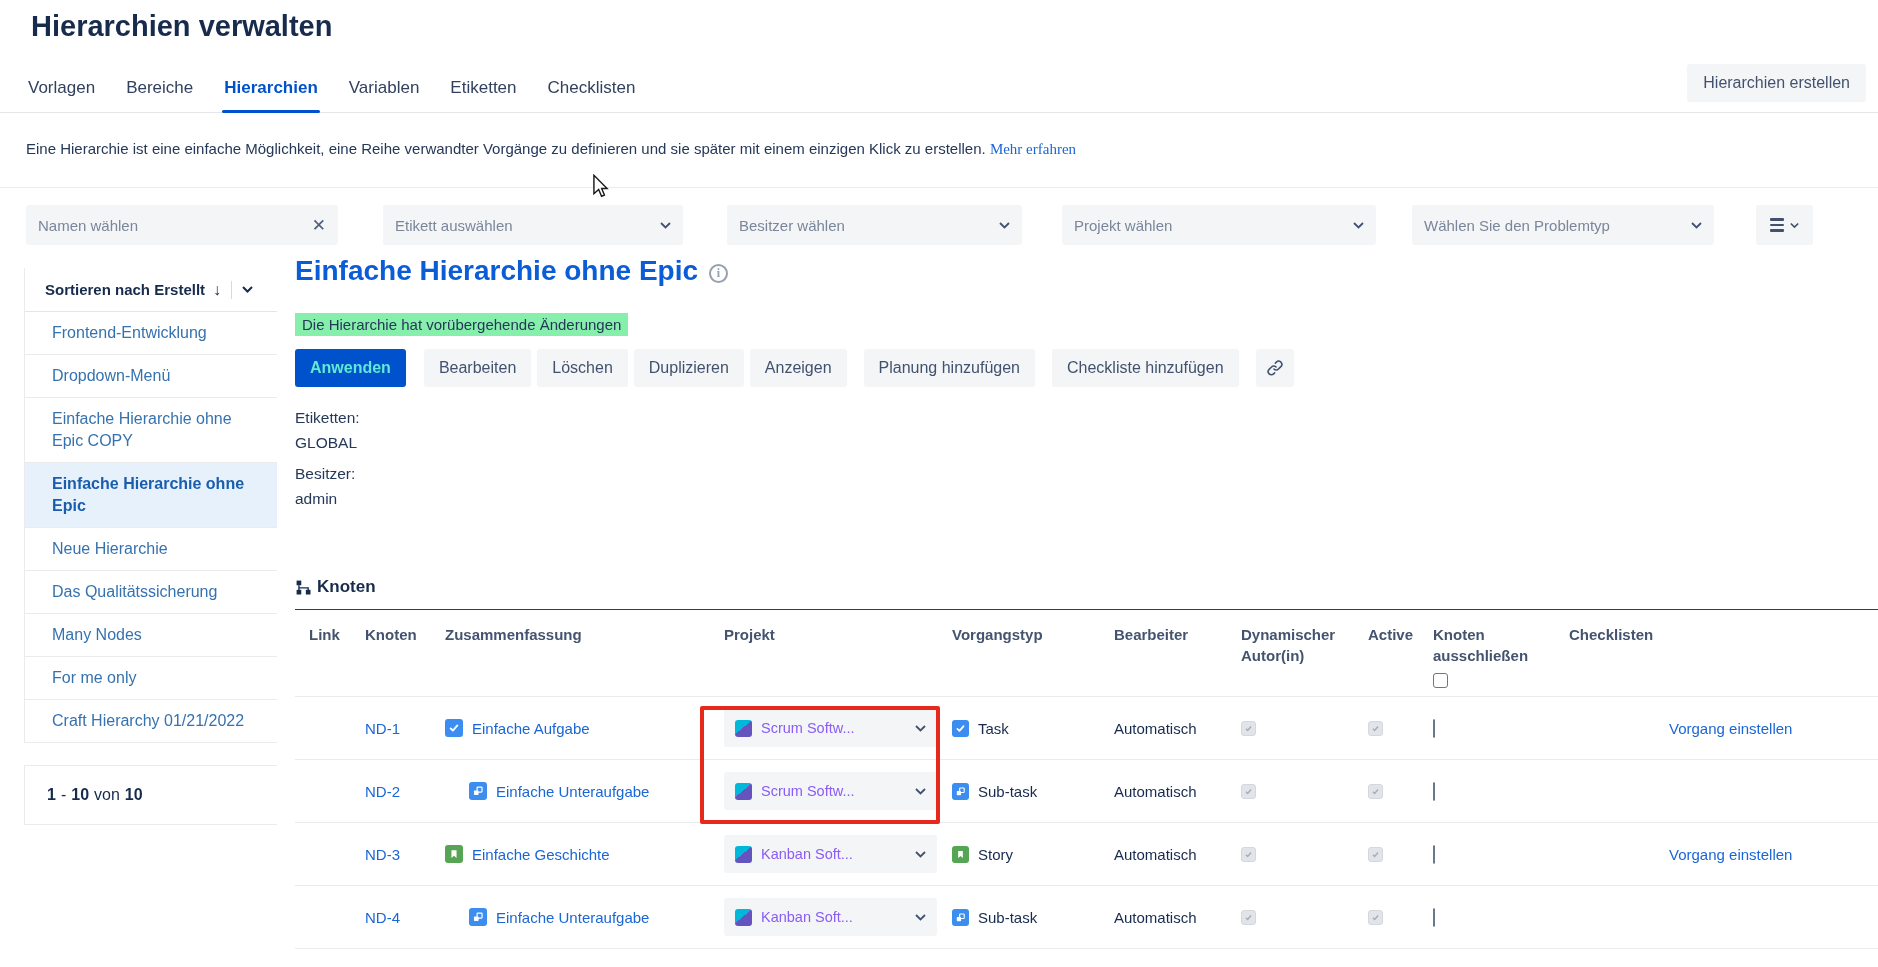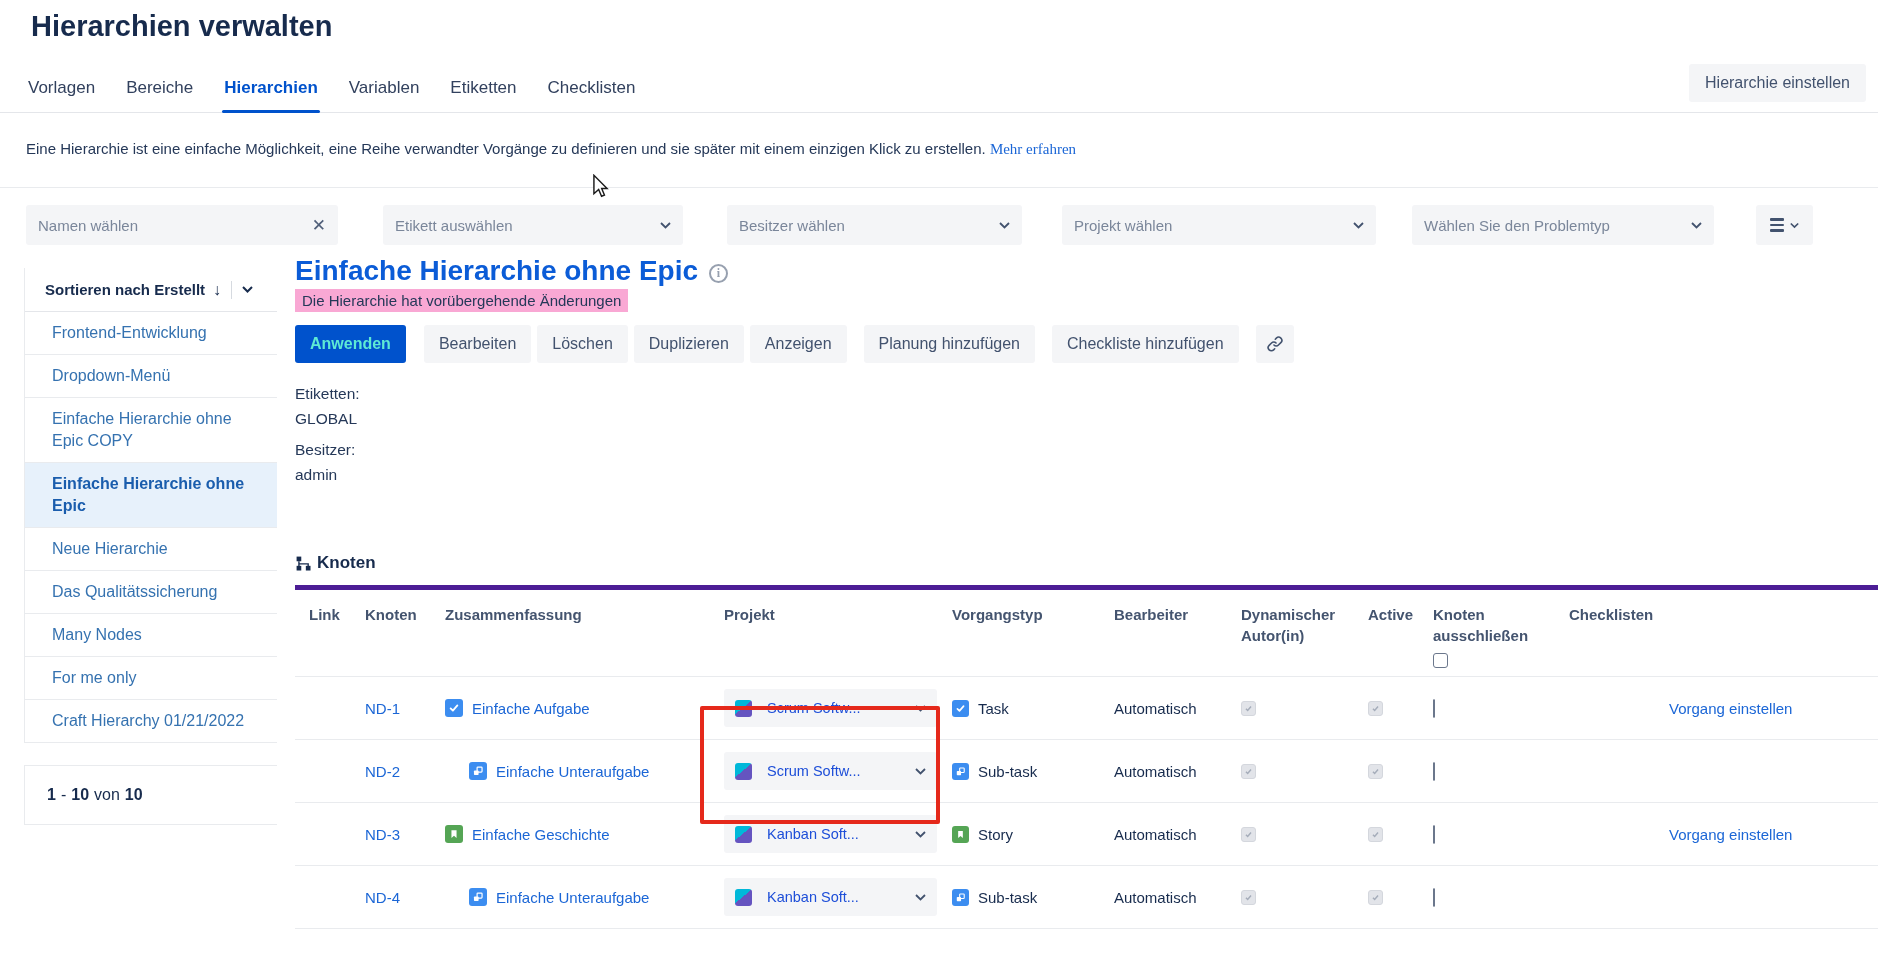--- a/index.html
+++ b/index.html
@@ -56,49 +56,49 @@
                    border-left:1px solid #E9EBEE; height:60px; display:flex; align-items:center; gap:5px;
                    padding-left:22px; font-size:16px; color:#172B4D; }
   .sb-pagination b { font-weight:700; }
 
   
   .main { position:absolute; left:295px; top:255px; right:0; }
   .detail-title { display:flex; align-items:center; gap:11px; font-size:28px; font-weight:700; color:#0B5CD7; }
   .info-icon { width:19px; height:19px; border-radius:50%; border:2px solid #97A0AF; color:#97A0AF;
                font-size:12px; font-weight:700; display:flex; align-items:center; justify-content:center;
                font-family:"Liberation Serif", serif; margin-top:4px; }
-  .notice { display:inline-block; margin-top:2px; background:#f9a8d4; padding:3px 7px; font-size:15px; color:#253858; }
+  .notice { display:inline-block; margin-top:26px; background:#86efac; padding:3px 7px; font-size:15px; color:#253858; }
   .actions { display:flex; gap:6px; margin-top:13px; }
   .btn { height:38px; border:none; border-radius:3px; background:#F4F5F7; color:#42526E; font-size:16px;
          padding:0 15px; font-family:inherit; cursor:pointer; }
   .btn-primary { background:#0052CC; color:#5eead4; font-weight:700; margin-right:12px; }
   .btn-gap { margin-left:11px; }
   .btn-icon { width:38px; display:flex; align-items:center; justify-content:center; padding:0; }
   .meta { margin-top:18px; font-size:15.5px; line-height:25px; color:#253858; }
   .meta .pair { margin-bottom:6px; }
 
   
   .nodes-header { margin-top:66px; display:flex; align-items:center; gap:5px; font-size:17px; font-weight:700; }
-  .nodes-table { margin-top:12px; border-top:5px solid #4c1d95; }
+  .nodes-table { margin-top:12px; border-top:1px solid #4c1d95; }
   .tgrid { display:grid; grid-template-columns:56px 80px 279px 228px 162px 127px 127px 65px 136px 1fr;
            padding-left:14px; align-items:center; }
   .thead { padding-top:14px; padding-bottom:8px; border-bottom:1px solid #E9EBEE; align-items:start; }
   .th { font-size:15px; font-weight:700; color:#44546F; line-height:21px; }
   .th-stack { display:flex; flex-direction:column; gap:7px; }
   .trow { height:63px; border-bottom:1px solid #E9EBEE; font-size:15px; }
   .key-link, .sum-link, .cl-link { color:#1B66D6; text-decoration:none; font-size:15px; }
   .summary { display:flex; align-items:center; gap:9px; }
   .summary.indent { margin-left:24px; }
   .type-icon { width:18px; height:18px; border-radius:3px; flex:none; display:flex; align-items:center; justify-content:center; }
   .type-icon.sm { width:17px; height:17px; }
   .icon-task { background:#3C8DF0; }
   .icon-subtask { background:#3C8DF0; }
   .icon-story { background:#55A555; }
   .proj-dd { width:213px; height:38px; background:#F4F5F7; border-radius:3px; display:flex; align-items:center;
-             gap:15px; padding:0 11px; font-size:14.5px; color:#1d4ed8; cursor:pointer; }
+             gap:9px; padding:0 11px; font-size:14.5px; color:#8b5cf6; cursor:pointer; }
   .proj-avatar { width:17px; height:17px; border-radius:3px; flex:none;
                  background:linear-gradient(140deg,#00B8D9 46%,#6554C0 46%); }
   .proj-dd .chev { margin-left:auto; }
   .issuetype { display:flex; align-items:center; gap:9px; color:#172B4D; }
   .checkbox { width:15px; height:15px; border-radius:3px; }
   .cb-disabled { background:#E2E4E9; border:1px solid #D4D7DD; display:flex; align-items:center; justify-content:center; }
   .cb-empty { background:#fff; border:1.6px solid #6B778C; }
   .cell-cl { padding-left:100px; }
 
   .red-box { position:absolute; left:700px; top:706px; width:240px; height:118px;
@@ -113,21 +113,21 @@
 
 <nav class="tabbar">
   <div class="tab">Vorlagen</div>
   <div class="tab">Bereiche</div>
   <div class="tab active">Hierarchien</div>
   <div class="tab">Variablen</div>
   <div class="tab">Etiketten</div>
   <div class="tab">Checklisten</div>
 </nav>
 
-<button class="create-btn">Hierarchie einstellen</button>
+<button class="create-btn">Hierarchien erstellen</button>
 
 <p class="intro">
   <span>Eine Hierarchie ist eine einfache Möglichkeit, eine Reihe verwandter Vorgänge zu definieren und sie später mit einem einzigen Klick zu erstellen.</span>
   <a href="#">Mehr erfahren</a>
 </p>
 
 <div class="divider-2"></div>
 
 <div class="filterbar">
   <div class="filter name-input">

